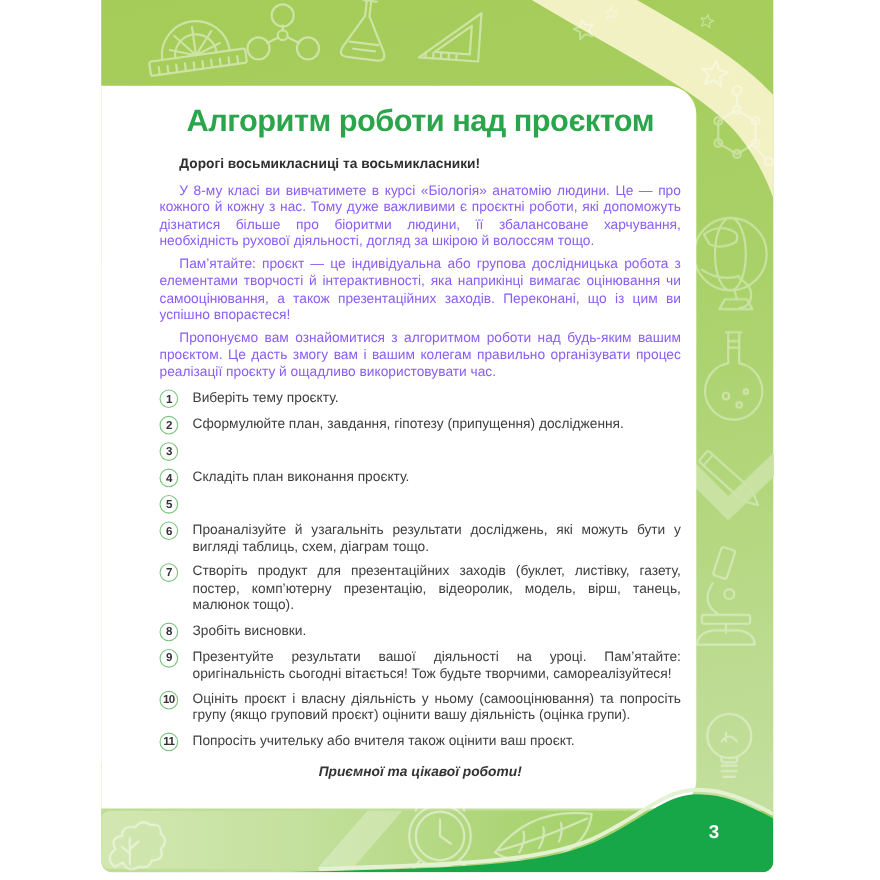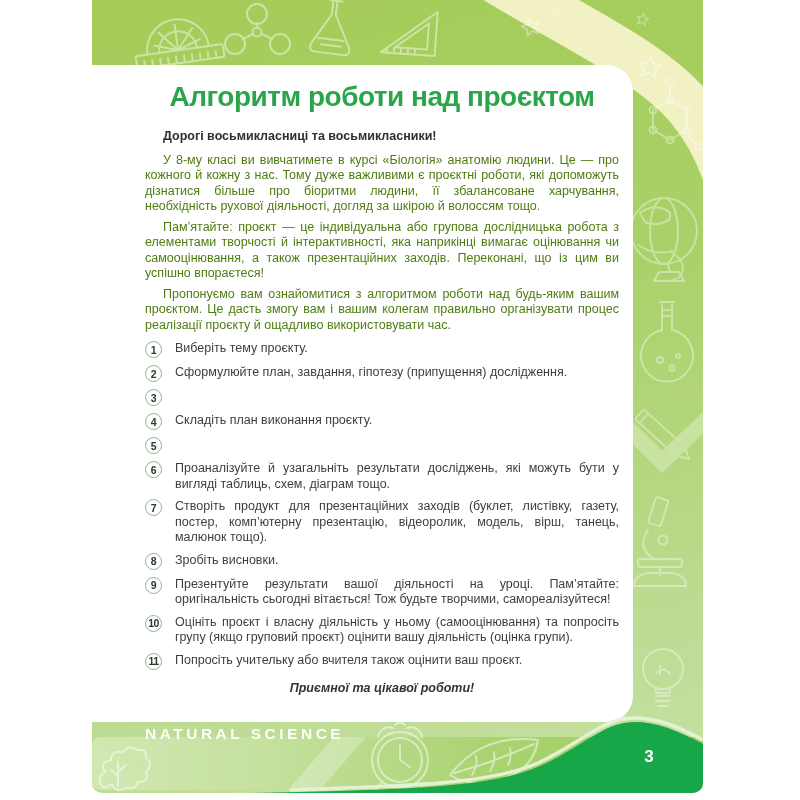--- a/index.html
+++ b/index.html
@@ -8,35 +8,35 @@
     font-family:"Liberation Sans","DejaVu Sans",sans-serif;
     -webkit-font-smoothing:antialiased;
   }
   .page{
     position:absolute;left:92px;top:0;width:611px;height:793px;
     overflow:hidden;border-radius:0 0 10px 10px;
     background:linear-gradient(168deg,#a5cc58 0%,#a6ce5e 20%,#a9d169 40%,#b3d67c 62%,#bedc94 82%,#c7e1a3 100%);
   }
   .deco{position:absolute;left:0;top:0;}
   .card{
-    position:absolute;left:0;top:65px;width:541px;height:657px;
+    position:absolute;left:0;top:78px;width:541px;height:657px;
     background:#ffffff;border-radius:0 26px 26px 0;overflow:hidden;
   }
   .content{padding:16px 14px 0 53px;}
   h1.title{
     margin:0 0 16px 0;text-align:center;
     font-size:28px;line-height:32px;font-weight:bold;color:#2ba54b;letter-spacing:-0.5px;
   }
   .greeting{
     margin:0 0 8px 0;padding-left:18px;
     font-size:12.5px;line-height:15.5px;font-weight:bold;color:#2f2f2f;
   }
   p.para{
     margin:0 0 5px 0;text-indent:18px;text-align:justify;
-    font-size:12.5px;line-height:15.5px;color:#4d7c0f;hyphens:auto;
+    font-size:12.5px;line-height:15.5px;color:#8b5cf6;hyphens:auto;
   }
   ol.steps{list-style:none;margin:8px 0 0 0;padding:0;}
   ol.steps li{
     display:flex;align-items:flex-start;margin:0 0 7px 0;
   }
   .stepnum{
     flex:0 0 auto;width:17px;height:17px;margin-right:13px;margin-top:0px;
     border:1.5px solid #79c47c;border-radius:50%;box-sizing:border-box;
     display:flex;align-items:center;justify-content:center;
     font-size:10.5px;font-weight:bold;color:#333;letter-spacing:-0.5px;
@@ -47,21 +47,21 @@
   .closing{
     margin:10px 0 0 0;text-align:center;
     font-size:12.5px;line-height:16px;font-weight:bold;font-style:italic;color:#333;
   }
   .bottombar{
     position:absolute;left:0;top:737px;width:611px;height:53px;
     background:linear-gradient(90deg,#d2e7b2 0%,#c4e09d 30%,#a9d370 65%,#9bcd5d 100%);
     border-radius:8px 0 0 8px;
   }
   .series{
-    position:absolute;left:53px;top:725px;
+    position:absolute;left:53px;top:706px;
     font-size:15.5px;font-weight:bold;letter-spacing:3.5px;color:rgba(255,255,255,0.95);
   }
   .pagenum{
     position:absolute;left:545px;top:747px;width:24px;text-align:center;
     font-size:17px;font-weight:bold;color:#ffffff;
   }
   svg{display:block;}
 </style>
 </head>
 <body>

